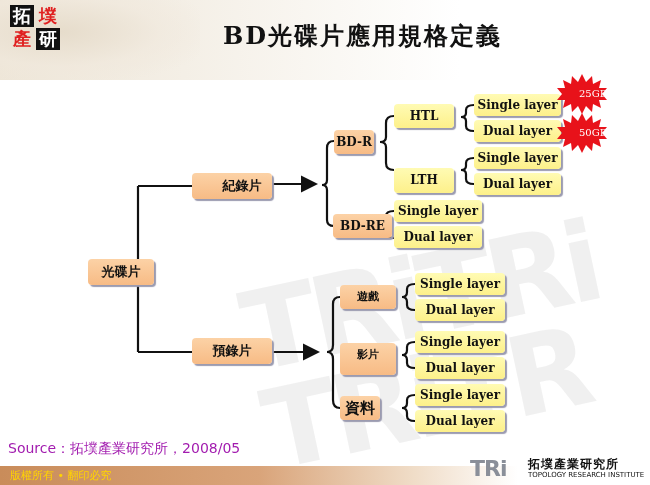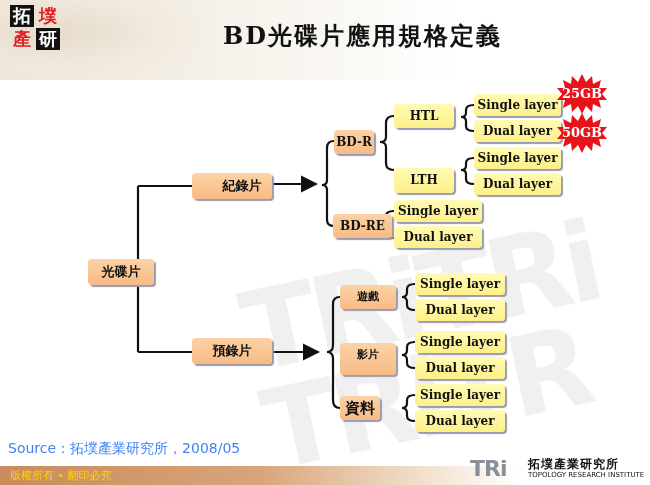--- a/index.html
+++ b/index.html
@@ -10,22 +10,22 @@
   .logo .c{position:absolute;width:24px;height:22px;font-family:"DejaVu Sans",sans-serif;font-size:18px;font-weight:bold;line-height:22px;text-align:center;}
   .watermark{position:absolute;left:250px;top:240px;width:420px;height:200px;opacity:0.12;font-family:"DejaVu Sans",sans-serif;font-weight:bold;font-size:110px;color:#888;transform:rotate(-12deg);letter-spacing:-6px;line-height:100px;}
   .title{position:absolute;left:182px;top:20px;width:320px;text-align:right;font-size:24px;font-weight:bold;color:#111;letter-spacing:2px;}
   .box{position:absolute;box-sizing:border-box;border-radius:4px;text-align:center;font-weight:bold;color:#111;box-shadow:2px 2px 1px #9b9bb0;}
   .peach{background:linear-gradient(#fcd2a6,#f7bb85);}
   .yellow{background:linear-gradient(#fffbb4,#fdf08a);}
   .lbl12{font-size:12px;}
   .cn{font-size:13px;font-family:"DejaVu Sans",sans-serif;}
   svg.lines{position:absolute;left:0;top:0;}
   .burst{position:absolute;width:50px;height:40px;}
-  .burst span{position:absolute;left:0;top:0;width:50px;height:40px;line-height:40px;text-align:center;color:#fff;font-weight:bold;font-size:13px;}
-  .source{position:absolute;left:8px;top:440px;font-family:"DejaVu Sans",sans-serif;font-size:14px;color:#3b82f6;}
+  .burst span{position:absolute;left:0;top:0;width:50px;height:40px;line-height:40px;text-align:right;color:#fff;font-weight:normal;font-size:10px;}
+  .source{position:absolute;left:8px;top:440px;font-family:"DejaVu Sans",sans-serif;font-size:14px;color:#a21caf;}
   .footer{position:absolute;left:0;top:466px;width:518px;height:19px;background:linear-gradient(90deg,#c98c5a 0%,#d9a47a 50%,#f0ddc8 80%,#ffffff 100%);}
   .footer .copy{position:absolute;left:10px;top:2px;font-family:"DejaVu Sans",sans-serif;font-size:11px;color:#ffd400;}
   .tri{position:absolute;left:470px;top:456px;width:180px;height:28px;}
   .tri .t1{position:absolute;left:0;top:0;font-family:"DejaVu Sans",sans-serif;font-weight:bold;font-size:22px;color:#8a8f99;letter-spacing:-1px;}
   .tri .t2{position:absolute;left:58px;top:0;font-family:"DejaVu Sans",sans-serif;font-size:12px;color:#111;font-weight:bold;letter-spacing:1px;}
   .tri .t3{position:absolute;left:58px;top:15px;font-family:"DejaVu Sans",sans-serif;font-size:7px;color:#111;}
 </style>
 </head>
 <body>
 

